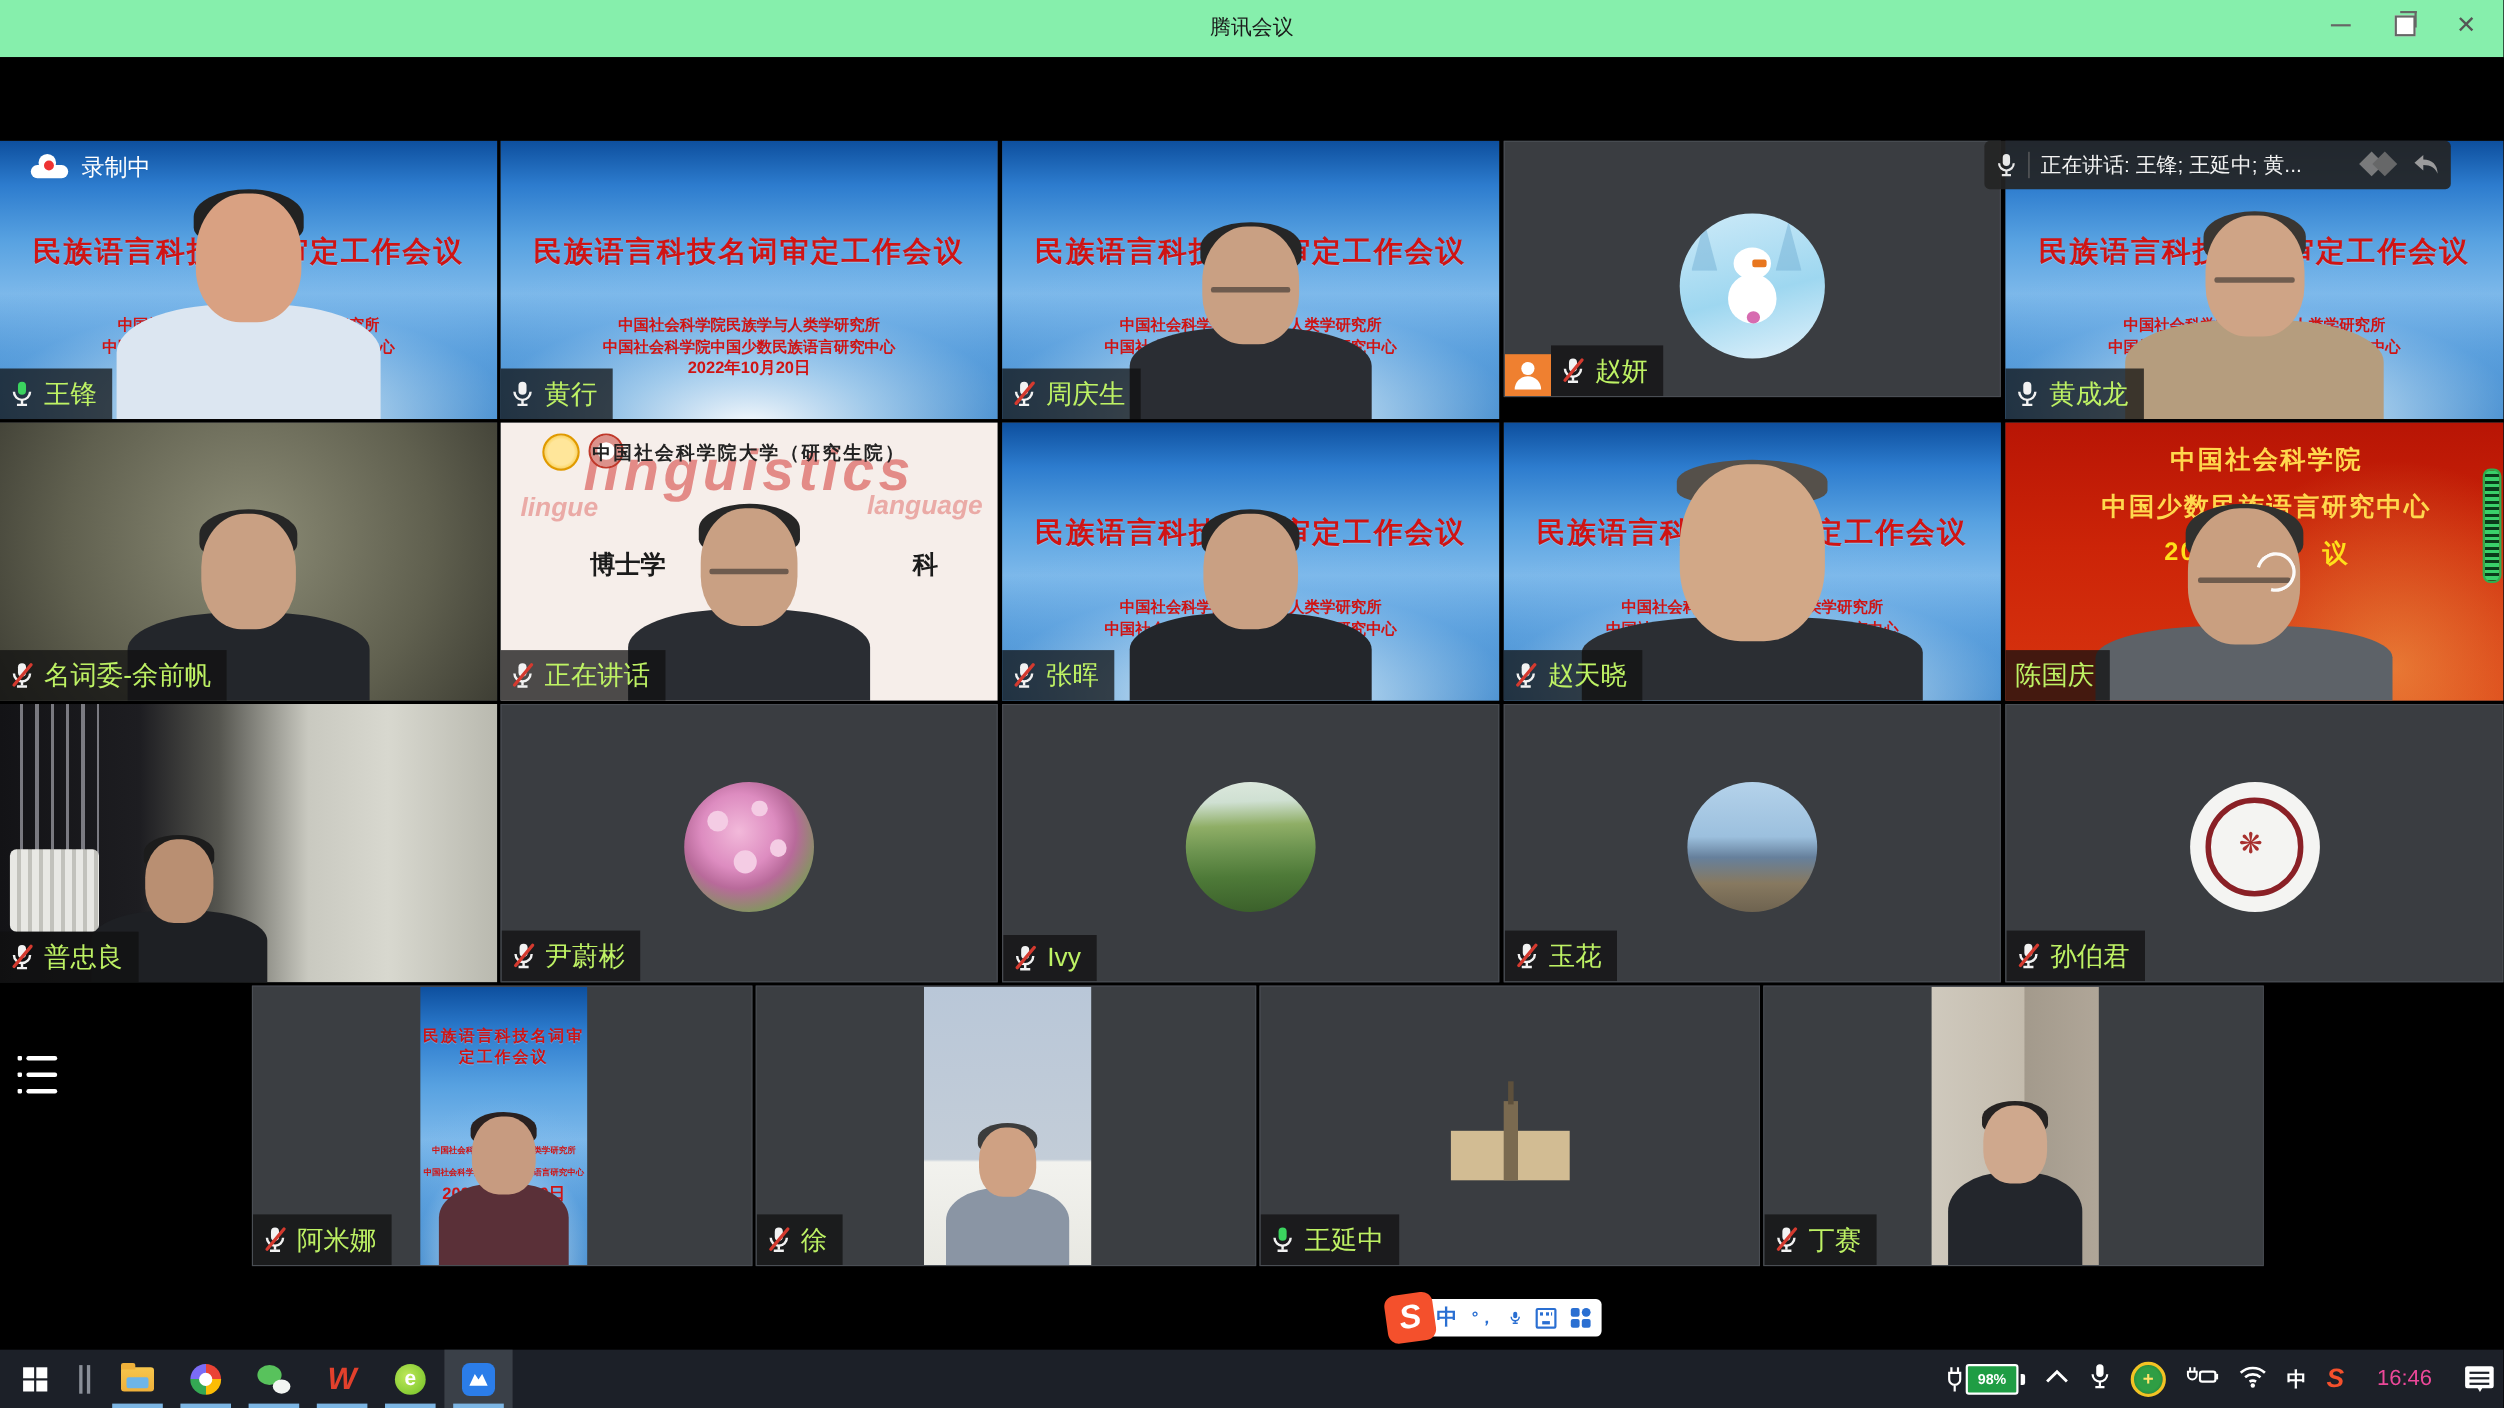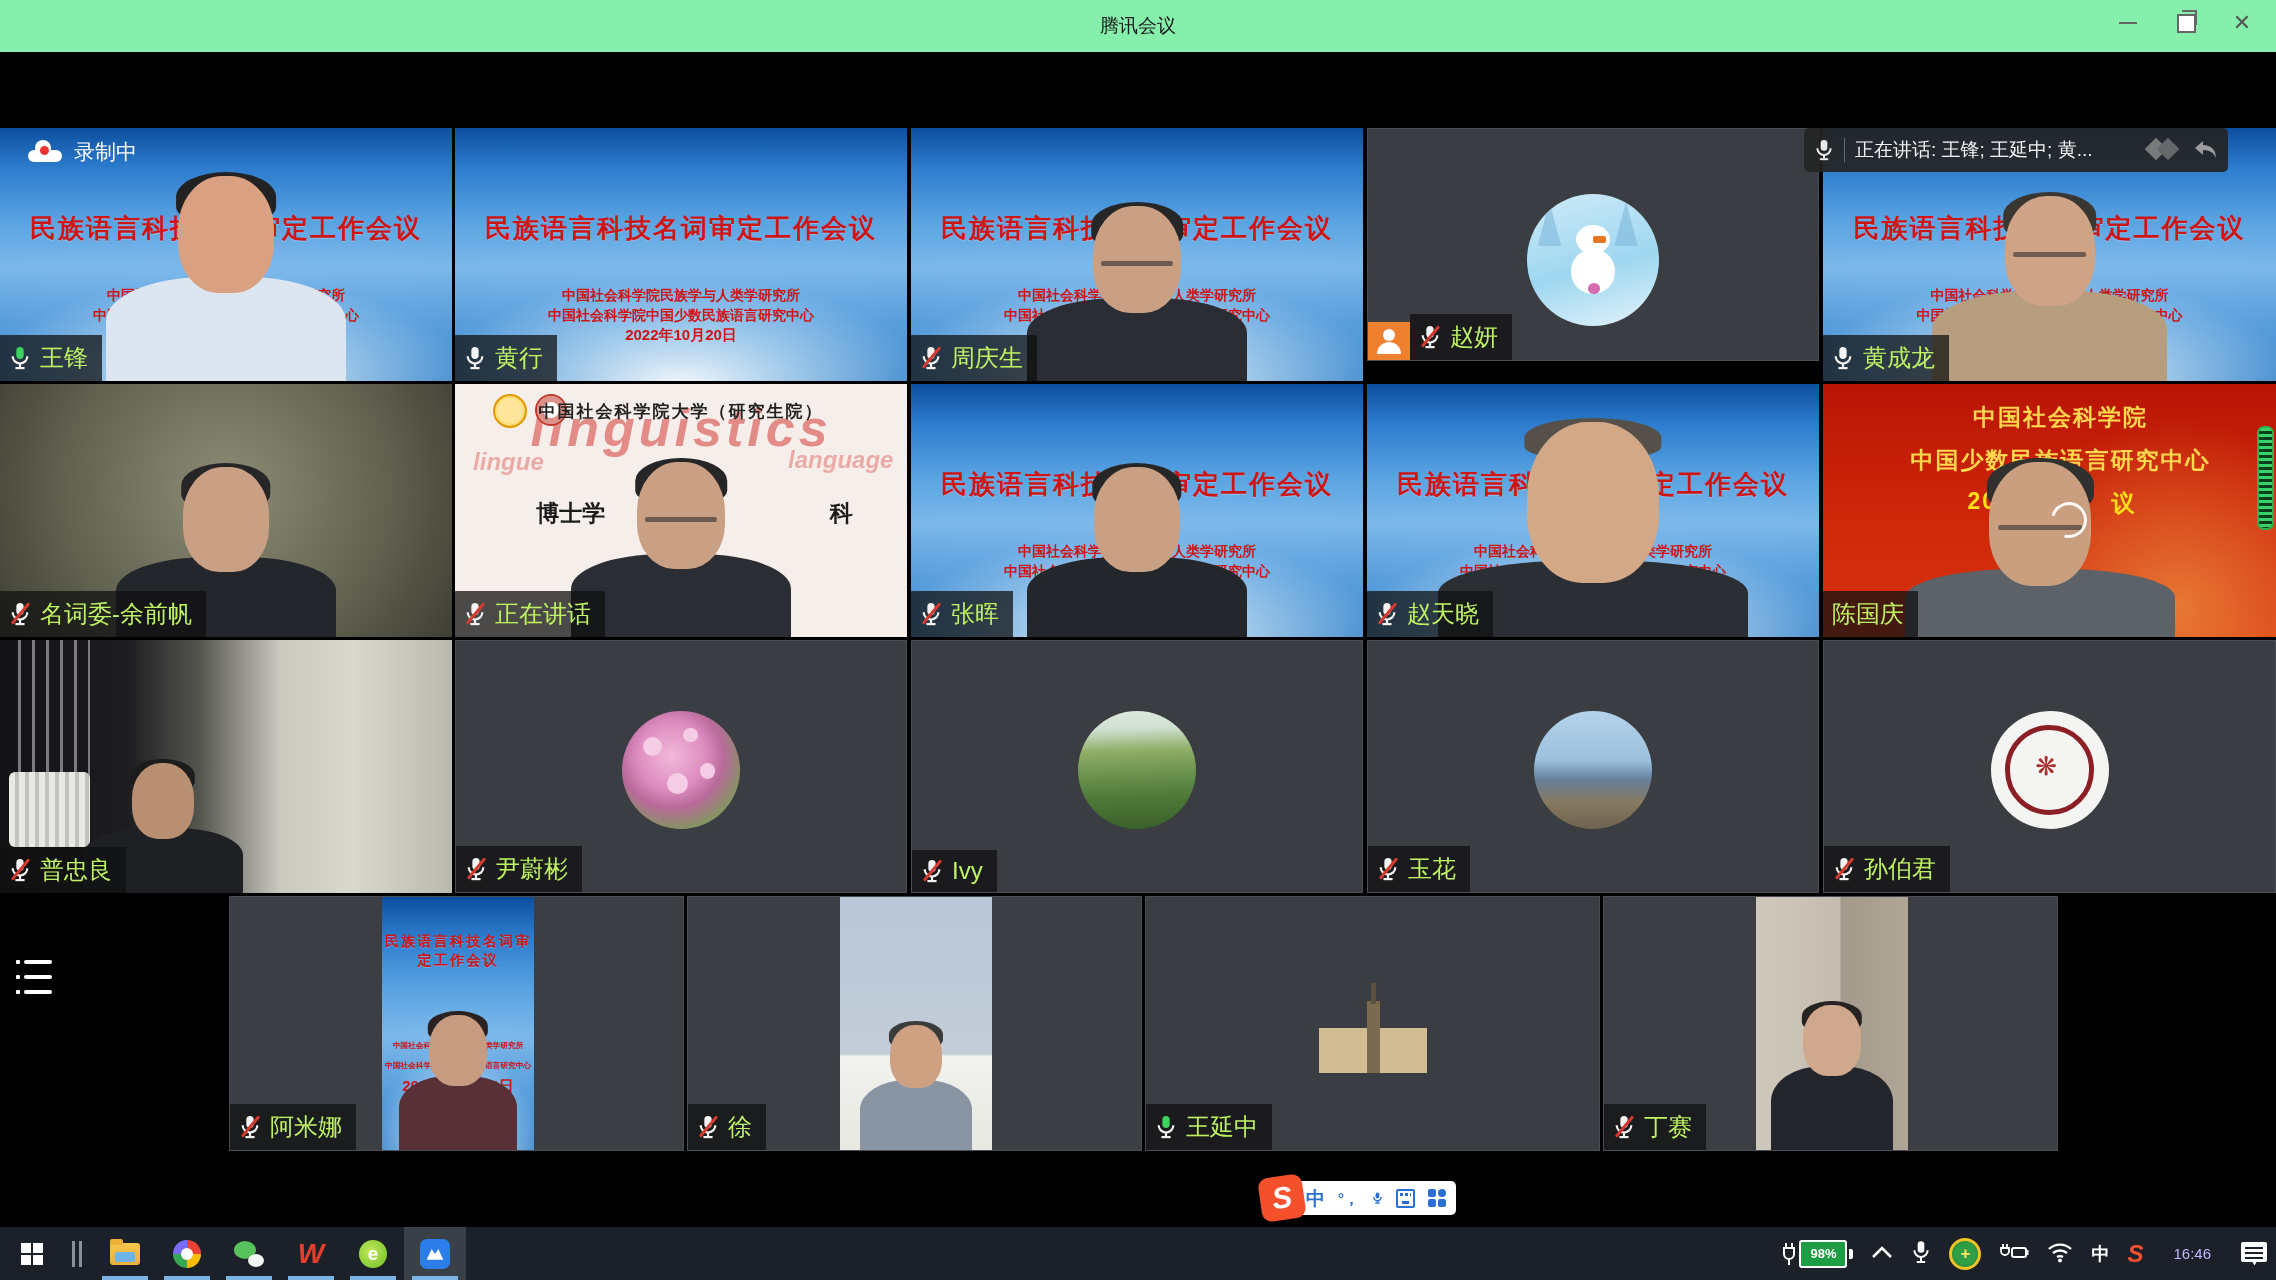--- a/index.html
+++ b/index.html
@@ -165,21 +165,21 @@
 
   #tray{margin-left:auto;display:flex;align-items:center;gap:0;height:53px;}
   .tr-item{height:53px;display:flex;align-items:center;justify-content:center;padding:0 9px;color:#fff;position:relative;}
   .tr-txt{font-size:18px;color:#fff;}
   .battery{display:flex;align-items:center;gap:2px;}
   .bat-shell{width:44px;height:24px;border:2px solid #fff;border-radius:3px;background:#1f9d44;
     display:flex;align-items:center;justify-content:center;color:#fff;font-size:13px;font-weight:bold;}
   .bat-cap{width:4px;height:10px;background:#fff;border-radius:0 2px 2px 0;}
   .ic-360{width:26px;height:26px;border-radius:50%;background:radial-gradient(circle at 50% 50%, #2f9e44 55%, #1d7a33 100%);
     border:3px solid #f2c324;color:#ffe36a;display:flex;align-items:center;justify-content:center;font-weight:bold;font-size:17px;}
-  .clock{font-size:15px;color:#c4b5fd;padding:0 12px;}
+  .clock{font-size:20px;color:#ec4899;padding:0 12px;}
   .ic-ac{width:26px;height:24px;position:relative;}
   .ic-ac .sq{position:absolute;inset:0 0 4px 0;background:#fff;border-radius:2px;}
   .ic-ac .ln{position:absolute;left:4px;right:4px;height:2px;background:#1c2028;}
   .ic-ac .flag{position:absolute;left:10px;bottom:0;width:7px;height:6px;background:#fff;clip-path:polygon(0 0,100% 0,50% 100%);}
 </style>
 </head>
 <body>
 
 <div class="abs" id="titlebar">
   <div class="abs" id="title">腾讯会议</div>

